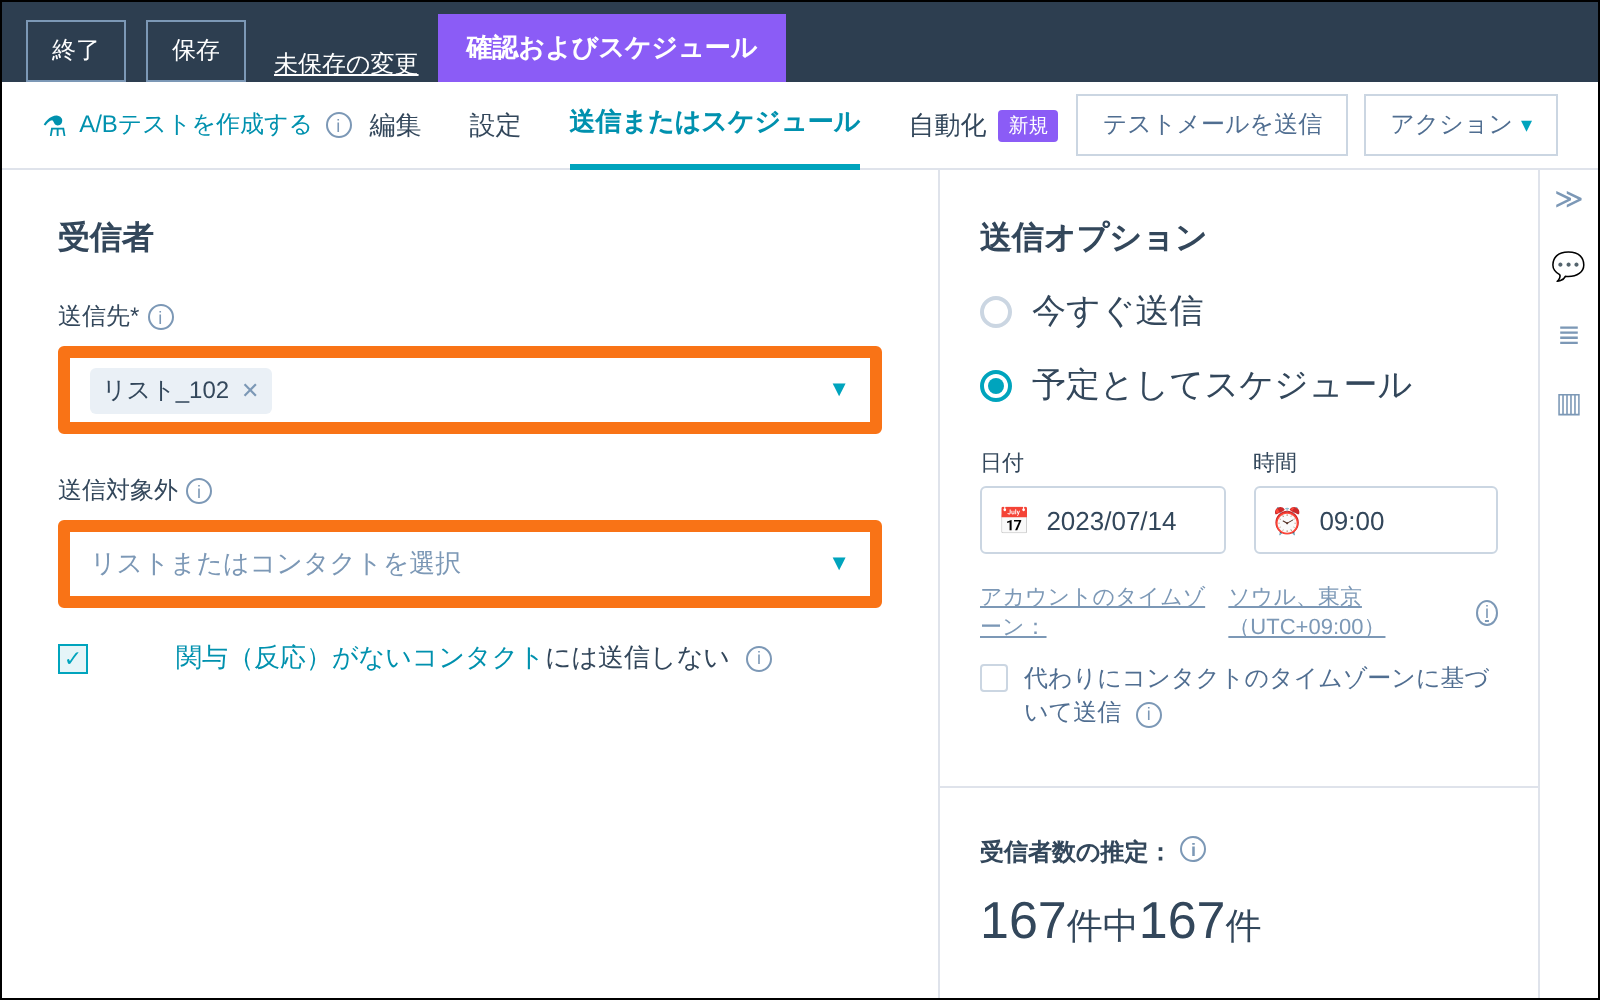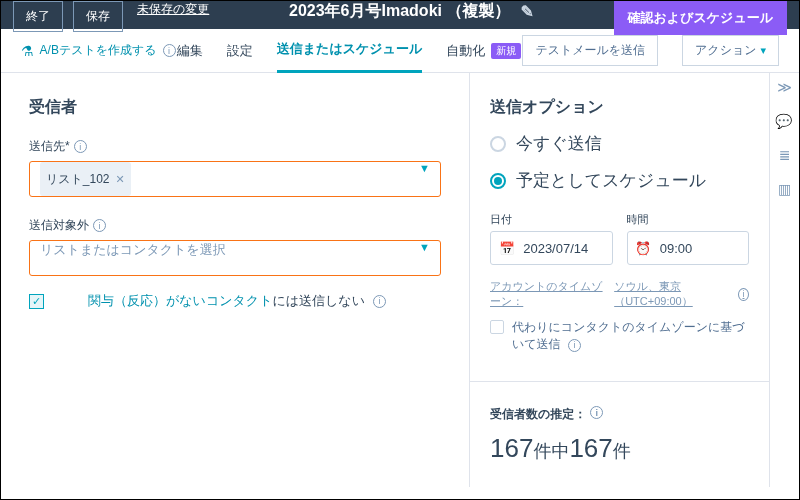--- a/index.html
+++ b/index.html
@@ -1,39 +1,39 @@
 <!DOCTYPE html>
 <html><head>
 <meta charset="utf-8">
 <style>
   * { box-sizing: border-box; margin: 0; padding: 0; }
   body { font-family: -apple-system, BlinkMacSystemFont, "Segoe UI", sans-serif; font-size: 13px; color: #33475b; width: 800px; height: 500px; overflow: hidden; border: 1px solid #000; }
-  .topbar { background: #2d3e50; height: 28px; display: flex; align-items: flex-start; padding: 0 12px; gap: 10px; }
+  .topbar { background: #2d3e50; height: 40px; display: flex; align-items: flex-end; padding: 0 12px; gap: 10px; }
   .topbar .btn-outline { background: transparent; border: 1px solid #7c98b6; color: #fff; padding: 6px 12px; font-size: 12px; cursor: pointer; }
   .topbar .unsaved { color: #fff; text-decoration: underline; font-size: 12px; cursor: pointer; margin-left: 4px; }
   .topbar .title { color: #fff; font-weight: 600; font-size: 16px; margin: 0 auto; display: flex; align-items: center; gap: 10px; }
   .topbar .pencil { color: #cbd6e2; cursor: pointer; }
   .topbar .btn-primary { background: #8b5cf6; color: #fff; border: none; padding: 8px 14px; font-size: 13px; font-weight:600; cursor: pointer; }
   .tabbar { display: flex; align-items: center; border-bottom: 1px solid #dfe3eb; padding: 0 20px; height: 44px; }
   .ab { color: #0091ae; font-size: 12px; display: flex; align-items: center; gap: 6px; cursor: pointer; }
   .ab .flask { font-size: 14px; }
   .info-icon { display:inline-flex; width:13px; height:13px; border:1px solid #7c98b6; border-radius:50%; align-items:center; justify-content:center; font-size:9px; color:#7c98b6; }
   .tabs { display: flex; gap: 24px; margin: 0 auto; }
   .tab { padding: 12px 0; font-size: 13px; color: #33475b; cursor: pointer; display:flex; align-items:center; gap:6px; }
   .tab.active { color: #0091ae; border-bottom: 3px solid #00a4bd; font-weight:600; }
   .badge-new { background: #8b5cf6; color: #fff; font-size: 10px; padding: 1px 5px; border-radius: 2px; }
-  .right-actions { display: flex; gap: 24px; }
+  .right-actions { display: flex; gap: 8px; }
   .btn-sec { background: #fff; border: 1px solid #cbd6e2; color: #506e91; padding: 6px 12px; font-size: 12px; cursor: pointer; display:flex; align-items:center; gap:4px; }
   .main { display: flex; height: calc(500px - 40px - 44px - 2px); }
   .left { flex: 1; padding: 24px 28px; overflow:auto; }
   .right { width: 300px; border-left: 1px solid #dfe3eb; padding: 24px 20px; overflow:auto; }
   .rail { width: 30px; border-left: 1px solid #dfe3eb; display:flex; flex-direction:column; align-items:center; padding-top:6px; gap:18px; color:#7c98b6; }
   h3 { font-size: 16px; font-weight: 700; color:#33475b; }
   .field-label { font-size: 12px; color:#33475b; margin-top: 20px; margin-bottom: 6px; display:flex; align-items:center; gap:4px; }
-  .select { border: 1px solid #f97316; border-radius: 3px; height: 36px; display:flex; padding: 0 10px; justify-content:space-between; cursor:pointer; }
+  .select { border: 6px solid #f97316; border-radius: 3px; height: 36px; display:flex; align-items:center; padding: 16px 10px; justify-content:space-between; cursor:pointer; }
   .chip { background:#eaf0f6; border-radius:3px; padding:3px 6px; font-size:12px; display:inline-flex; align-items:center; gap:6px; }
   .chip .x { color:#7c98b6; cursor:pointer; font-size:11px; }
   .caret { color:#00a4bd; font-size:11px; }
   .placeholder { color:#7c98b6; }
   .checkrow { margin-top:16px; display:flex; align-items:center; gap:8px; font-size:13px; }
   .checkrow .cb { width:15px; height:15px; border:1px solid #00a4bd; background:#e5f5f8; display:inline-flex; align-items:center; justify-content:center; color:#00a4bd; font-size:11px; }
   .checkrow .link { color:#0091ae;padding-left:36px; }
   .radio-row { display:flex; align-items:center; gap:10px; margin-top:14px; font-size:17px; cursor:pointer; }
   .radio { width:16px; height:16px; border:2px solid #cbd6e2; border-radius:50%; display:inline-flex; align-items:center; justify-content:center; }
   .radio.sel { border-color:#00a4bd; }
@@ -53,24 +53,20 @@
   .rail .chev { font-size:14px; cursor:pointer; }
   .rail .ic { font-size:14px; cursor:pointer; }
 </style>
 </head>
 <body>
 
 <div class="topbar">
   <button class="btn-outline">終了</button>
   <button class="btn-outline">保存</button>
   <a class="unsaved">未保存の変更</a>
-  <div class="title">
-    <span>2023年6月号Imadoki （複製）</span>
-    <span class="pencil">✎</span>
-  </div>
   <button class="btn-primary">確認およびスケジュール</button>
 </div>
 
 <div class="tabbar">
   <div class="ab">
     <span class="flask">⚗</span>
     <span>A/Bテストを作成する</span>
     <span class="info-icon">i</span>
   </div>
   <div class="tabs">

